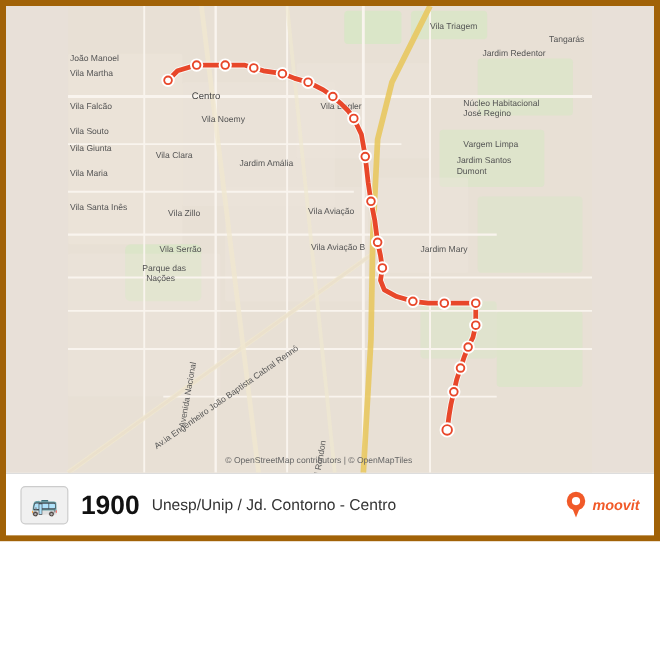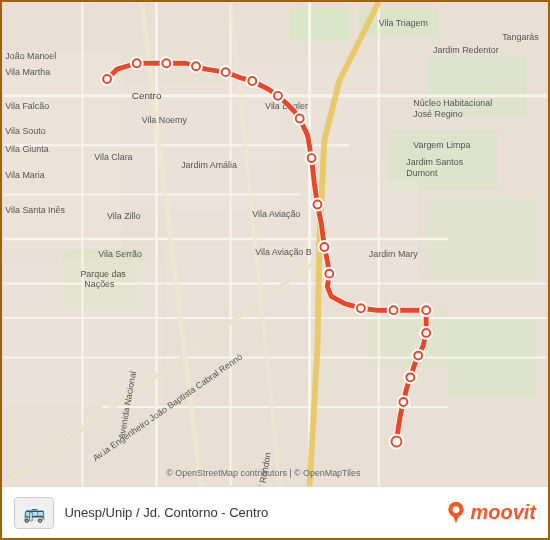--- a/index.html
+++ b/index.html
@@ -5,24 +5,24 @@
     * { margin: 0; padding: 0; box-sizing: border-box; }
     body {
       width: 550px;
       height: 540px;
       overflow: hidden;
       font-family: Arial, sans-serif;
     }
 
     #app {
       width: 550px;
-      height: 540px;
+      height: 451px;
       display: flex;
       flex-direction: column;
-      border: 2px solid #a16207;
+      border: 5px solid #a16207;
       justify-content: flex-end;
     }
 
     #map-container {
       flex: 1;
       position: relative;
       overflow: hidden;
       background-color: #e8e0d8;
     }
 
@@ -74,21 +74,21 @@
       align-items: center;
       gap: 4px;
     }
 
     #moovit-logo .pin-icon {
       width: 20px;
       height: 24px;
     }
 
     #moovit-logo .logo-text {
-      font-size: 20px;
+      font-size: 12px;
       font-weight: bold;
       color: #f15a29;
       font-style: italic;
     }
 
     .map-label {
       font-size: 10px;
       fill: #444;
       font-family: Arial, sans-serif;
     }
@@ -336,20 +336,21 @@
       <circle cx="398" cy="445" r="4" class="stop-inner"></circle>
 
       <text x="165" y="480" class="attribution">© OpenStreetMap contributors | © OpenMapTiles</text>
     </svg>
   </div>
 
   <div id="footer-bar">
     <div id="bus-icon-box">
       <span class="bus-icon-glyph">🚌</span>
     </div>
+    <span id="route-number">1900</span>
     <span id="route-name">Unesp/Unip / Jd. Contorno - Centro</span>
     <div id="moovit-logo">
 
       <svg class="pin-icon" viewBox="0 0 20 28" xmlns="http://www.w3.org/2000/svg">
         <ellipse cx="10" cy="10" rx="9" ry="9" fill="#f15a29"></ellipse>
         <circle cx="10" cy="10" r="4" fill="#fff"></circle>
         <polygon points="6,16 14,16 10,26" fill="#f15a29"></polygon>
       </svg>
       <span class="logo-text">moovit</span>
     </div>

